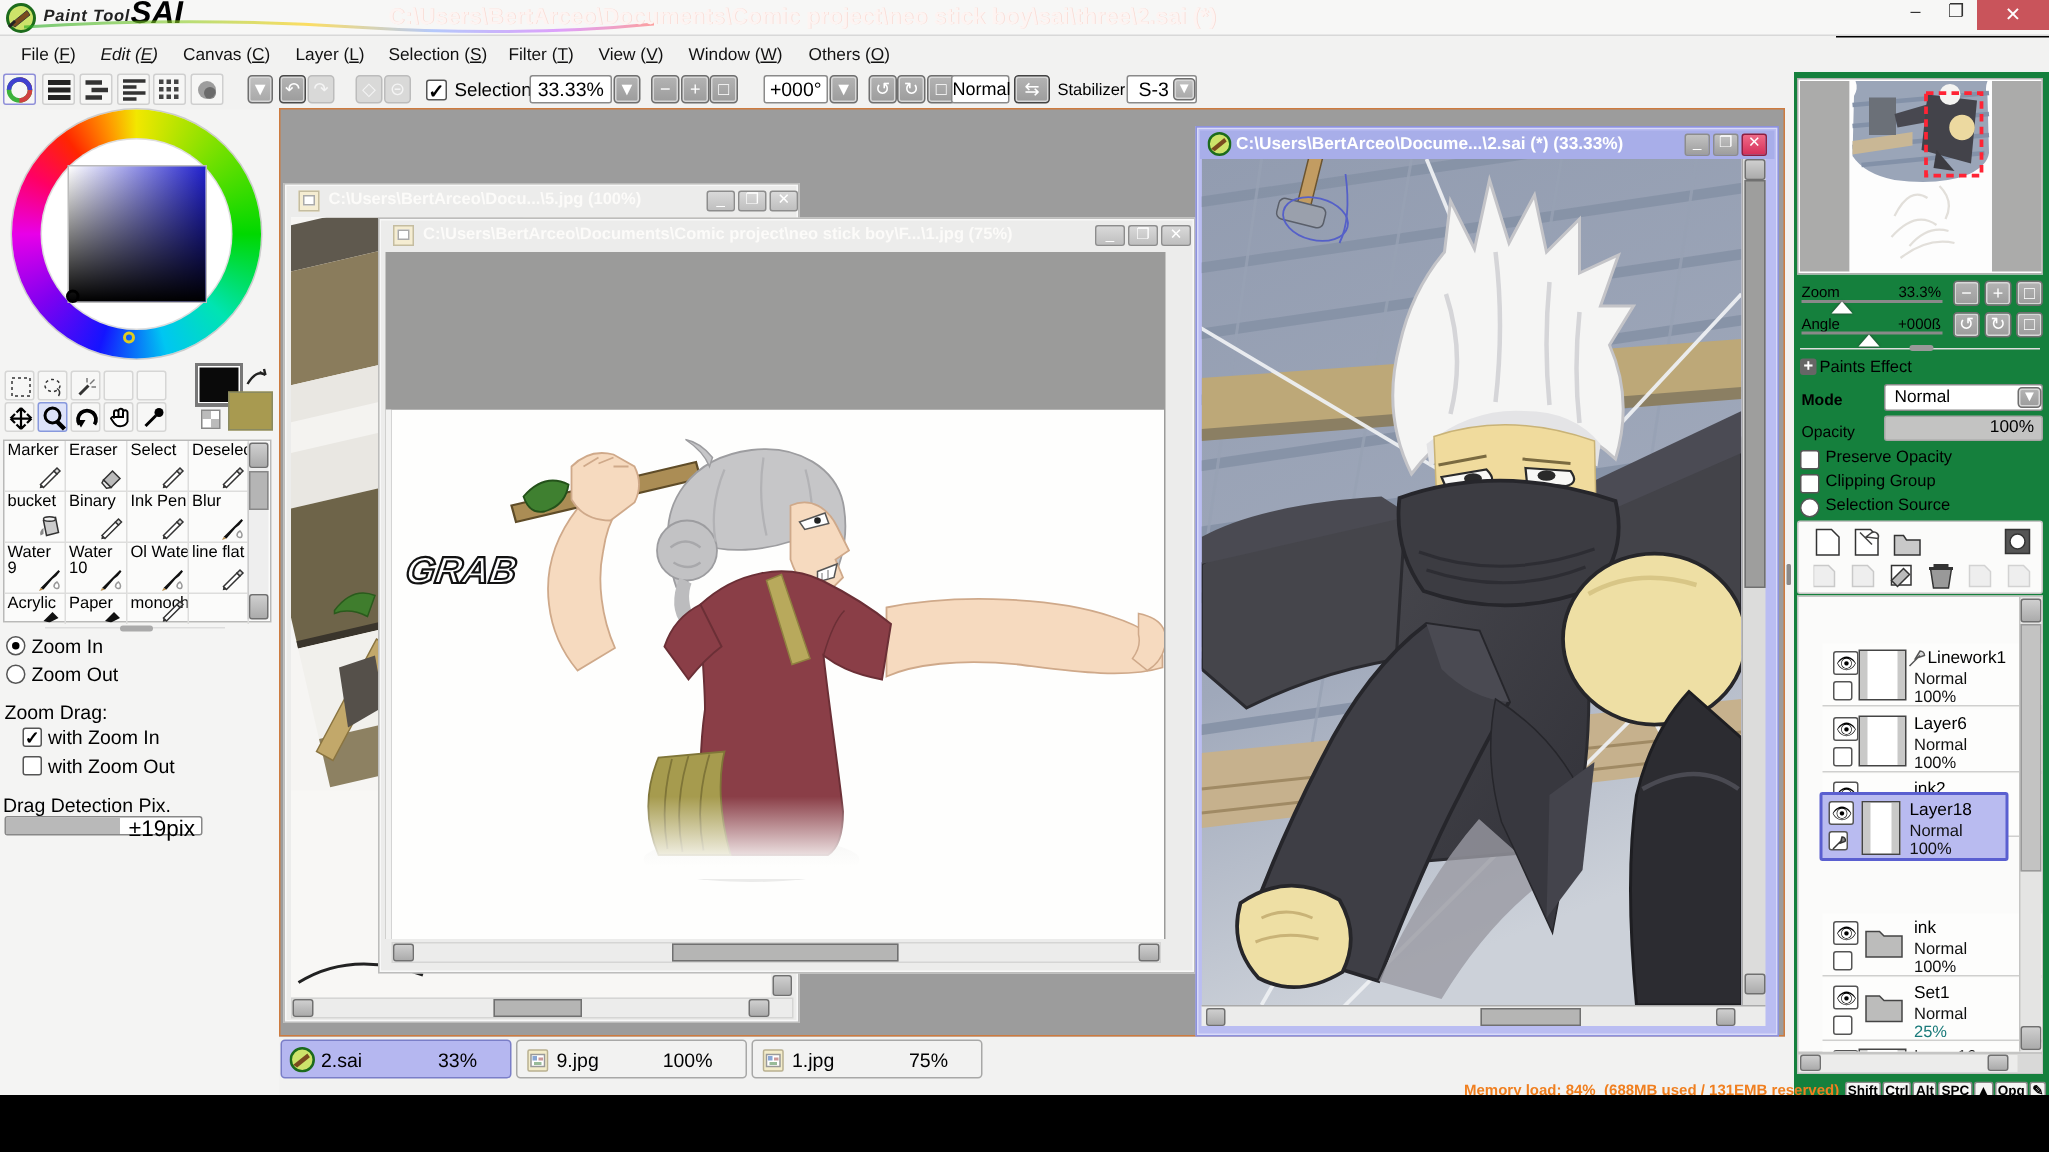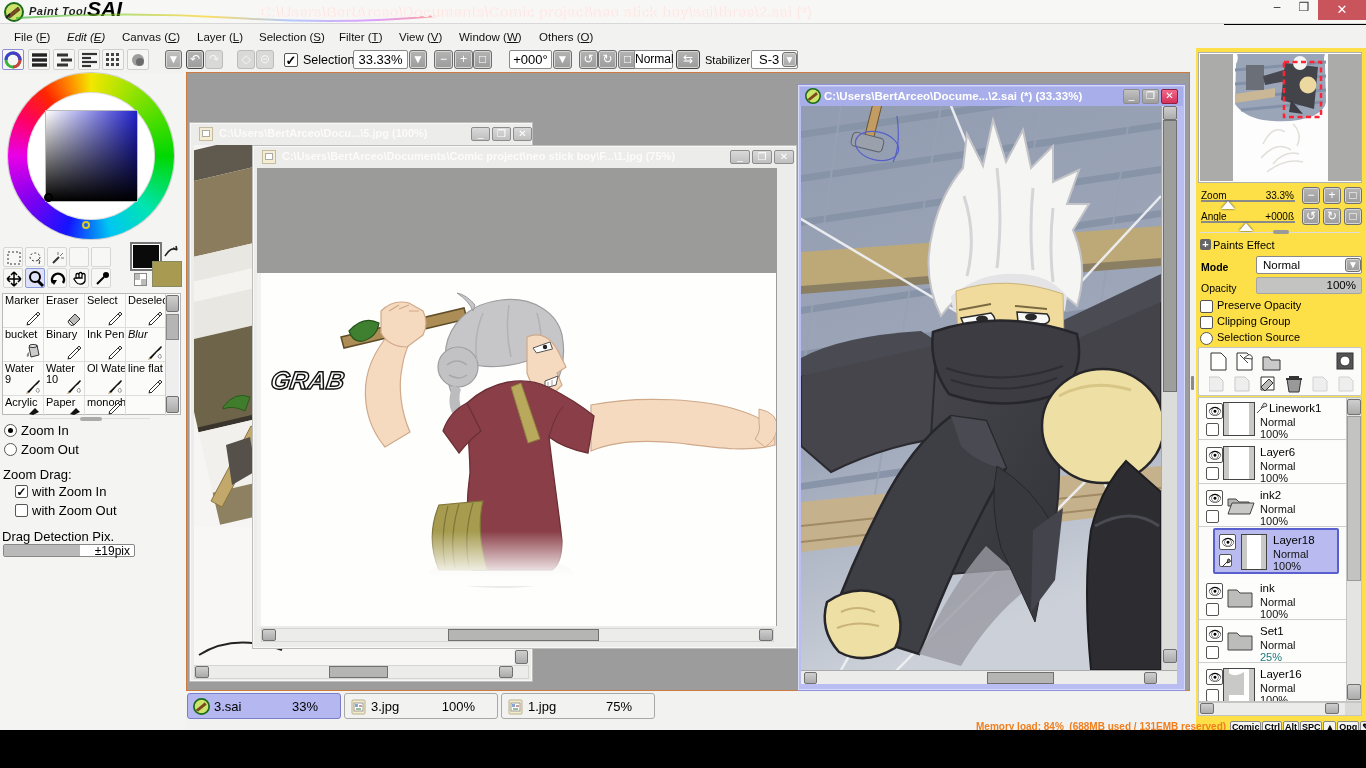--- a/index.html
+++ b/index.html
@@ -56,25 +56,25 @@
 
 
 #mdi { left:186px; top:72px; width:1004px; height:619px; background:#9c9c9c; border:1px solid #cd7b3f; }
 
 
 .iwin { position:absolute; background:#ececeb; border:1px solid #bdbdbc; box-shadow:0 0 0 1px #f8f8f8 inset; }
 .iwin .ttl { position:absolute; left:2px; top:2px; right:2px; height:18px; background:#ececeb; color:#fcfbf9; font-weight:bold; font-size:11px; white-space:nowrap; overflow:hidden; }
 .mbtn { position:absolute; width:20px; height:14px; background:linear-gradient(#d9d9d9,#bfbfbf); border:1px solid #8d8d8d; border-radius:2px; color:#fff; text-align:center; font-size:10px; line-height:12px; }
 
 
-#rightpanel { left:1196px; top:48px; width:170px; height:682px; background:#fde047; }
+#rightpanel { left:1196px; top:48px; width:170px; height:682px; background:#15803d; }
 .rp-label { position:absolute; font-size:11px; color:#000; white-space:nowrap; }
 
 
-.lay { position:absolute; left:0; width:148px; height:42px; background:#fdfdfc; border-bottom:1px solid #cfcfce; }
+.lay { position:absolute; left:16px; width:148px; height:42px; background:#fdfdfc; border-bottom:1px solid #cfcfce;margin-top:31px; }
 .eye { position:absolute; left:7px; top:5px; width:17px; height:16px; border:1px solid #555; border-radius:2px; background:#fff; }
 .eye::after { content:"\1F441"; position:absolute; left:1px; top:1px; font-size:11px; }
 .lchk { position:absolute; left:7px; top:25px; width:13px; height:13px; border:1px solid #555; border-radius:2px; background:#fff; }
 .lthumb { position:absolute; left:24px; top:4px; width:32px; height:34px; background:#fff; border:1px solid #444; box-shadow:5px 0 0 #c9c9c8 inset, -5px 0 0 #c9c9c8 inset; }
 .lname { position:absolute; left:61px; top:4px; font-size:11.5px; color:#000; }
 .lmode { position:absolute; left:61px; top:18px; font-size:11px; color:#111; }
 .lop  { position:absolute; left:61px; top:30px; font-size:11px; color:#111; }
 .pnib { position:absolute; left:57px; top:3px; }
 
 
@@ -301,21 +301,21 @@
             <path d="M5 4 L13 2 L15 12 L7 14 Z" fill="#ccc" stroke="#333"></path>
             <ellipse cx="9" cy="3" rx="4" ry="1.5" fill="#eee" stroke="#333"></ellipse>
             <path d="M5 9 Q 2 11 3 14 L5 13 Z" fill="#888"></path>
           </svg></div>
       <div class="tg-cell" style="left:41px;top:34px;">Binary<svg class="cico" width="17" height="17" viewBox="0 0 17 17">
             <use href="#pencil"></use>
           </svg></div>
       <div class="tg-cell" style="left:82px;top:34px;">Ink Pen<svg class="cico" width="17" height="17" viewBox="0 0 17 17">
             <use href="#pencil"></use>
           </svg></div>
-      <div class="tg-cell" style="left:123px;top:34px;width:40px;font-style:italic;">Blur<svg class="cico" width="17" height="17" viewBox="0 0 17 17">
+      <div class="tg-cell" style="left:123px;top:34px;width:40px;">Blur<svg class="cico" width="17" height="17" viewBox="0 0 17 17">
             <use href="#brush"></use>
             <path d="M13 11 q2 2 1 4 q-2 1 -3 -1 q0 -2 2 -3 Z" fill="#fff" stroke="#999"></path>
           </svg></div>
       <div class="tg-cell" style="left:0;top:68px;">Water<br>9<svg class="cico" width="17" height="17" viewBox="0 0 17 17">
             <use href="#brush"></use>
             <path d="M13 11 q2 2 1 4 q-2 1 -3 -1 q0 -2 2 -3 Z" fill="#fff" stroke="#999"></path>
           </svg></div>
       <div class="tg-cell" style="left:41px;top:68px;">Water<br>10<svg class="cico" width="17" height="17" viewBox="0 0 17 17">
             <use href="#brush"></use>
             <path d="M13 11 q2 2 1 4 q-2 1 -3 -1 q0 -2 2 -3 Z" fill="#fff" stroke="#999"></path>
@@ -351,21 +351,21 @@
     <div class="radio" style="left:4px;top:370px;"></div>
     <div class="rlabel" style="left:21px;top:369px;">Zoom Out</div>
     <div class="rlabel" style="left:3px;top:394px;">Zoom Drag:</div>
     <div class="cbox" style="left:15px;top:412px;">✓</div>
     <div class="rlabel" style="left:32px;top:411px;">with Zoom In</div>
     <div class="cbox" style="left:15px;top:431px;"></div>
     <div class="rlabel" style="left:32px;top:430px;">with Zoom Out</div>
     <div class="rlabel" style="left:2px;top:456px;">Drag Detection Pix.</div>
     <div class="abs" style="left:3px;top:471px;width:132px;height:13px;border:1px solid #888;border-radius:2px;background:#fff;">
       <div style="position:absolute;left:0;top:0;width:76px;height:11px;background:#b9b9b9;"></div>
-      <div style="position:absolute;right:4px;top:-1px;font-size:12px;">±19pix</div>
+      <div style="position:absolute;right:4px;top:-1px;font-size:15px;">±19pix</div>
     </div>
   </div>
 
   <div class="abs" id="mdi">
 
     <div class="iwin" style="left:2px;top:49px;width:344px;height:560px;">
       <div class="ttl">
         <span style="position:absolute;left:7px;top:2px;width:14px;height:14px;background:#f5edd2;border:1px solid #c5bda0;">
             <span style="position:absolute;left:2px;top:2px;width:8px;height:7px;background:#fff;border:1px solid #aaa;"></span>
           </span>
@@ -776,41 +776,41 @@
       <div class="sbtn" style="left:126px;top:0px;width:14px;height:11px;"></div>
       <div style="position:absolute;right:0px;top:0px;width:16px;height:12px;background:#d9d9d8;"></div>
     </div>
   </div>
 
   <div class="task" style="left:187px;width:154px;background:#b5b7f0;border:1px solid #7a7ec8;">
     <svg style="position:absolute;left:5px;top:4px;" width="17" height="17" viewBox="0 0 20 20">
         <circle cx="10" cy="10" r="9" fill="#cde36a" stroke="#1c6b1c" stroke-width="2"></circle>
         <path d="M3 14 L14 5 L16 8 L6 16 Z" fill="#7a4a1e"></path>
       </svg>
-    <span style="position:absolute;left:26px;top:5px;">3.sai</span>
+    <span style="position:absolute;left:26px;top:5px;">2.sai</span>
     <span style="position:absolute;right:22px;top:5px;">33%</span>
   </div>
   <div class="task" style="left:344px;width:154px;background:#f2f2f1;border:1px solid #a8a8a7;">
     <svg style="position:absolute;left:6px;top:5px;" width="15" height="16" viewBox="0 0 15 16">
         <rect x="1" y="1" width="13" height="14" rx="1" fill="#f3ecca" stroke="#b9b090"></rect>
         <rect x="3" y="4" width="9" height="8" fill="#fff" stroke="#999"></rect>
         <rect x="4" y="5" width="3" height="3" fill="#88a6d4"></rect>
         <rect x="8" y="6" width="3" height="2" fill="#c99"></rect>
         <rect x="5" y="9" width="5" height="2" fill="#9b9"></rect>
       </svg>
-    <span style="position:absolute;left:26px;top:5px;">3.jpg</span>
+    <span style="position:absolute;left:26px;top:5px;">9.jpg</span>
     <span style="position:absolute;right:22px;top:5px;">100%</span>
   </div>
   <div class="task" style="left:501px;width:154px;background:#f2f2f1;border:1px solid #a8a8a7;">
     <svg style="position:absolute;left:6px;top:5px;" width="15" height="16" viewBox="0 0 15 16">
         <rect x="1" y="1" width="13" height="14" rx="1" fill="#f3ecca" stroke="#b9b090"></rect>
         <rect x="3" y="4" width="9" height="8" fill="#fff" stroke="#999"></rect>
         <rect x="4" y="5" width="3" height="3" fill="#88a6d4"></rect>
         <rect x="8" y="6" width="3" height="2" fill="#c99"></rect>
         <rect x="5" y="9" width="5" height="2" fill="#9b9"></rect>
       </svg>
     <span style="position:absolute;left:26px;top:5px;">1.jpg</span>
     <span style="position:absolute;right:22px;top:5px;">75%</span>
   </div>
 
-  <div class="abs" id="memload">Memory load: 84%&nbsp; (688MB used / 131EMB reserved) <span class="kbd">Comic</span><span class="kbd">Ctrl</span><span class="kbd">Alt</span><span class="kbd">SPC</span><span class="kbd">▲</span><span class="kbd">Opq</span><span class="kbd">✎</span></div>
+  <div class="abs" id="memload">Memory load: 84%&nbsp; (688MB used / 131EMB reserved) <span class="kbd">Shift</span><span class="kbd">Ctrl</span><span class="kbd">Alt</span><span class="kbd">SPC</span><span class="kbd">▲</span><span class="kbd">Opq</span><span class="kbd">✎</span></div>
   <div class="abs" id="blackbar"></div>
 </div>
 
 </body></html>

